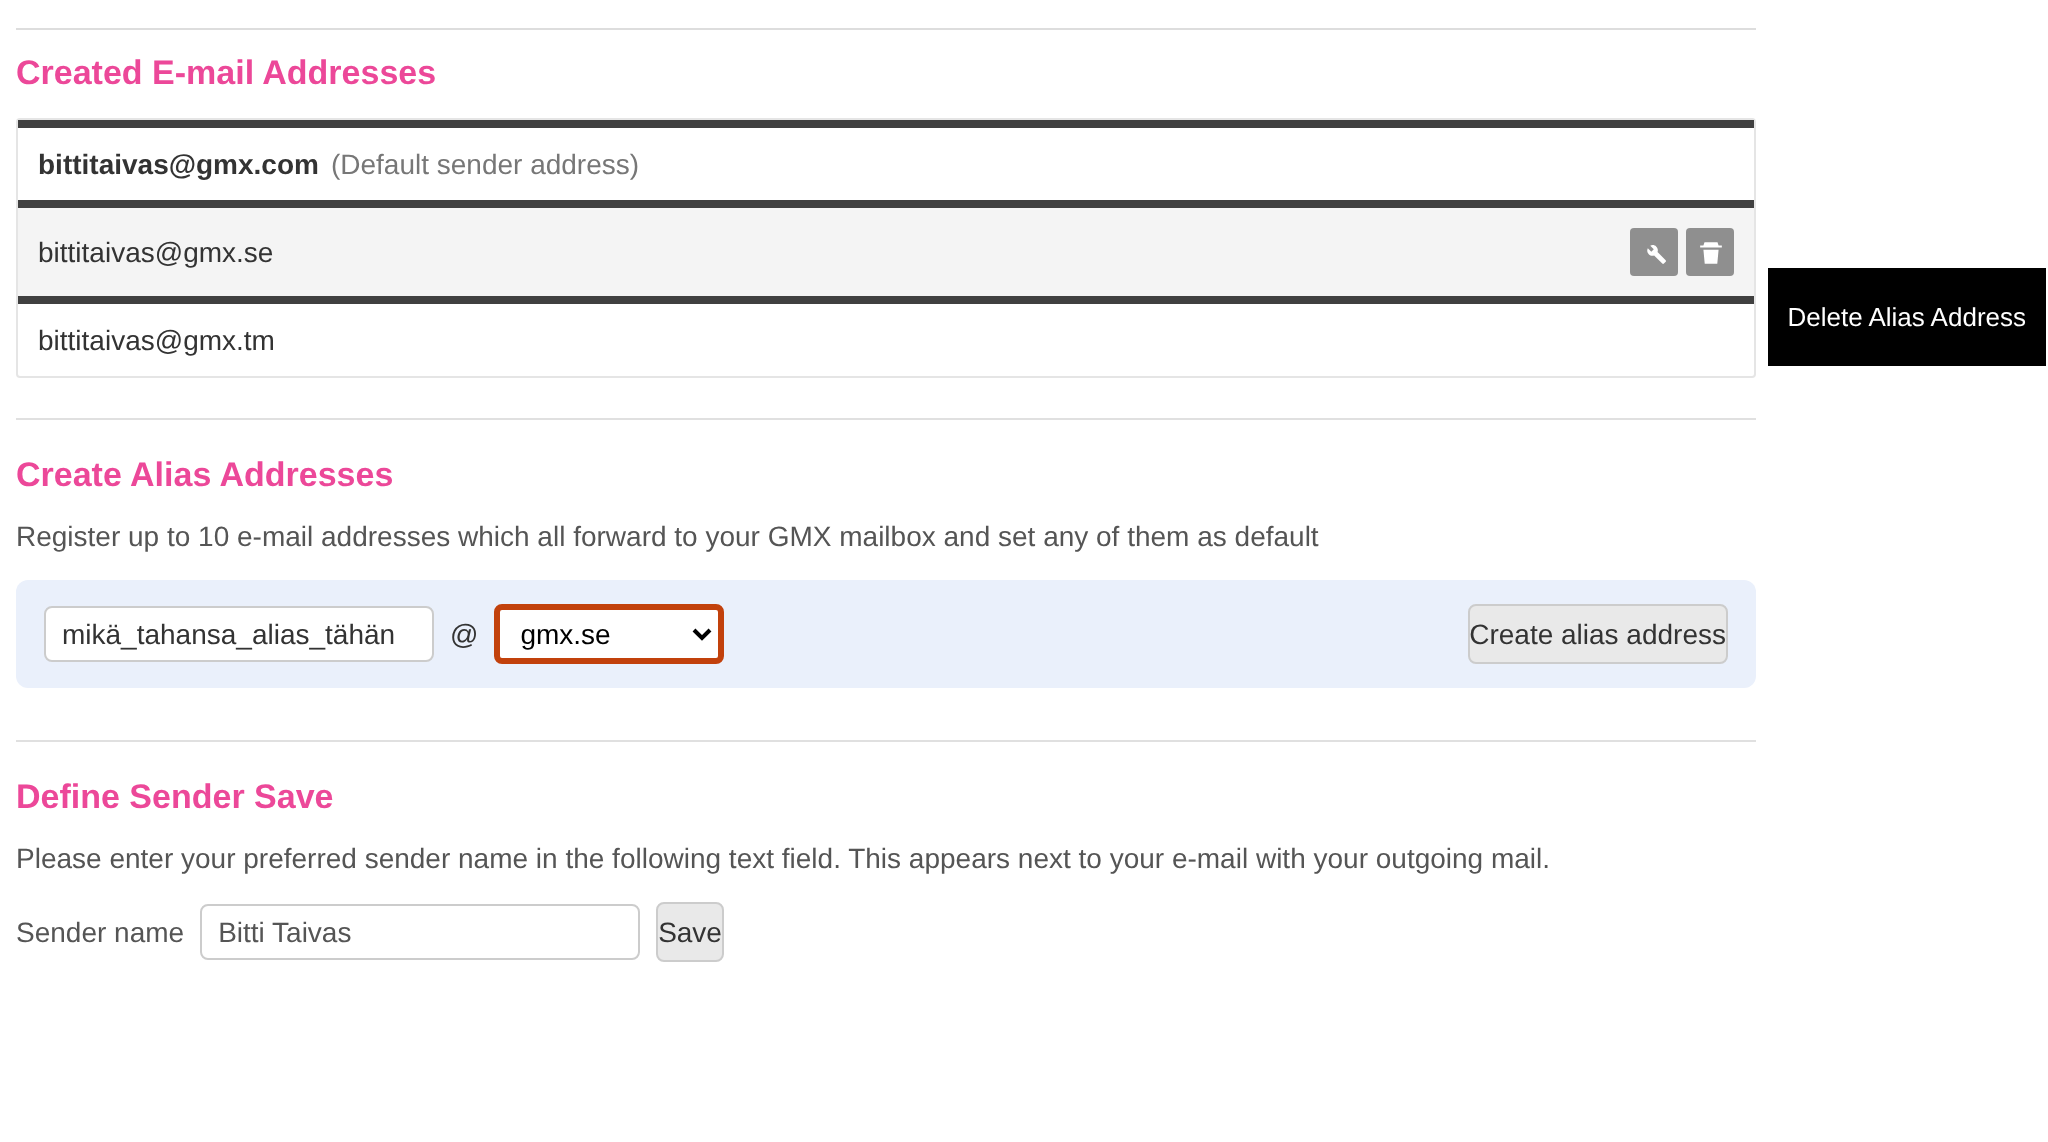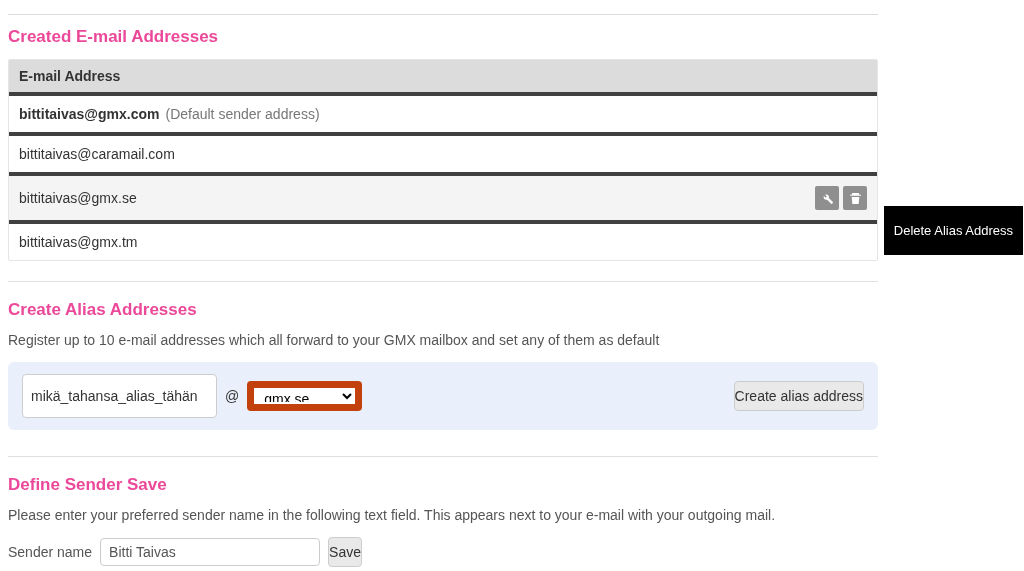--- a/index.html
+++ b/index.html
@@ -82,33 +82,33 @@
     background: #eaf0fb;
     border-radius: 6px;
     padding: 12px 14px;
     display: flex;
     align-items: center;
     gap: 8px;
     margin-bottom: 26px;
   }
   .alias-input {
     width: 195px;
-    height: 44px;
+    height: 28px;
     padding: 2px 8px;
     border: 1px solid #ccc;
     border-radius: 4px;
     font-size: 14px;
     font-family: inherit;
     color: #333;
   }
   .at-sign { color: #333; }
   .domain-select {
     height: 30px;
     padding: 2px 6px;
-    border: 7px solid #c2410c;
+    border: 3px solid #c2410c;
     border-radius: 4px;
     font-size: 14px;
     min-width: 115px;
     font-family: inherit;
     background: #fff;
   }
   .spacer-flex { flex: 1; }
   .btn {
     background: #e9e9e9;
     border: 1px solid #ccc;
@@ -141,31 +141,25 @@
 </head>
 <body>
 
 <div class="page-wrap">
 
   <hr class="sep">
 
   <h2 class="section-title">Created E-mail Addresses</h2>
 
   <div class="table">
-    <div class="thead">E-mail Address</div>
     <div id="table-body">
         <div class="trow">
           <div class="email-cell">
             <span class="email-main bold">bittitaivas@gmx.com</span>
             <span class="email-suffix">(Default sender address)</span>
-          </div>
-        </div>
-        <div class="trow">
-          <div class="email-cell">
-            <span class="email-main">bittitaivas@caramail.com</span>
           </div>
         </div>
         <div class="trow hovered">
           <div class="email-cell">
             <span class="email-main">bittitaivas@gmx.se</span>
           </div>
           <div class="row-actions">
             <div class="icon-btn">
               <svg width="14" height="14" viewBox="0 0 24 24">
                 <path d="M22 19l-7-7c.6-1.5.3-3.3-1-4.6-1.4-1.4-3.5-1.7-5.2-.8l3 3-2.1 2.1-3-3c-.9 1.7-.6 3.8.8 5.2 1.3 1.3 3.1 1.6 4.6 1l7 7c.4.4 1 .4 1.4 0l1.5-1.5c.4-.4.4-1 0-1.4z"></path>

